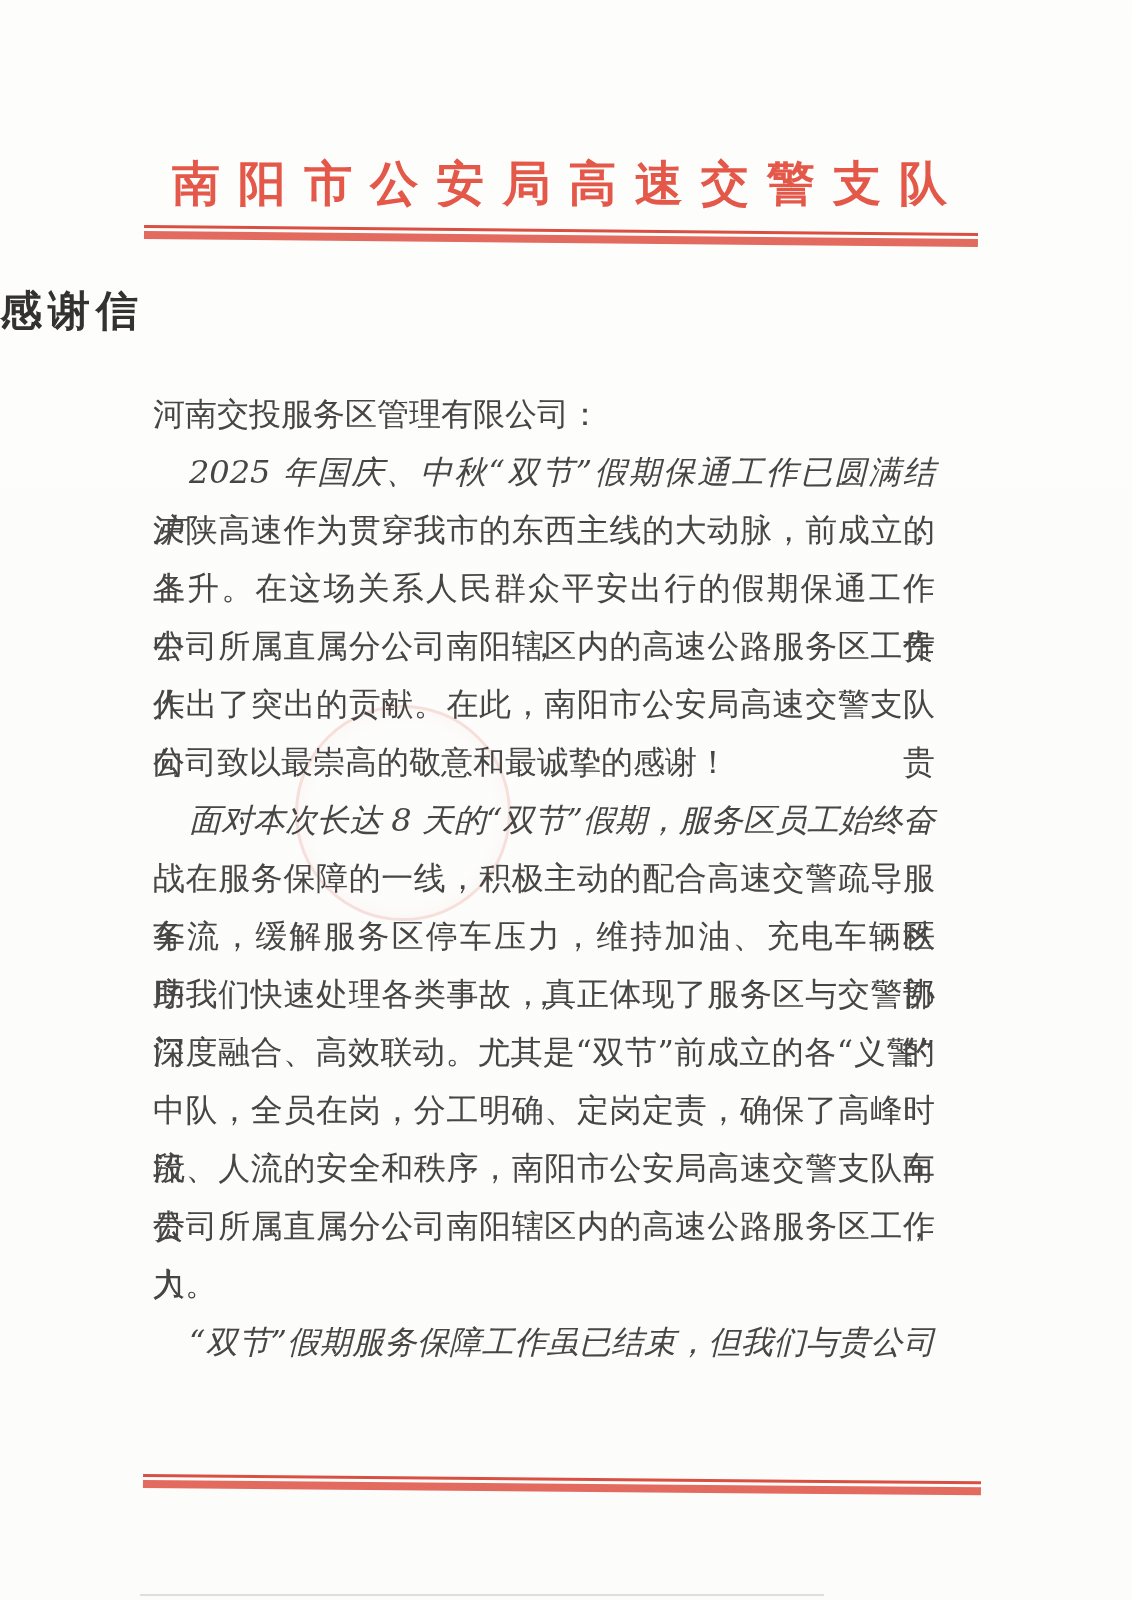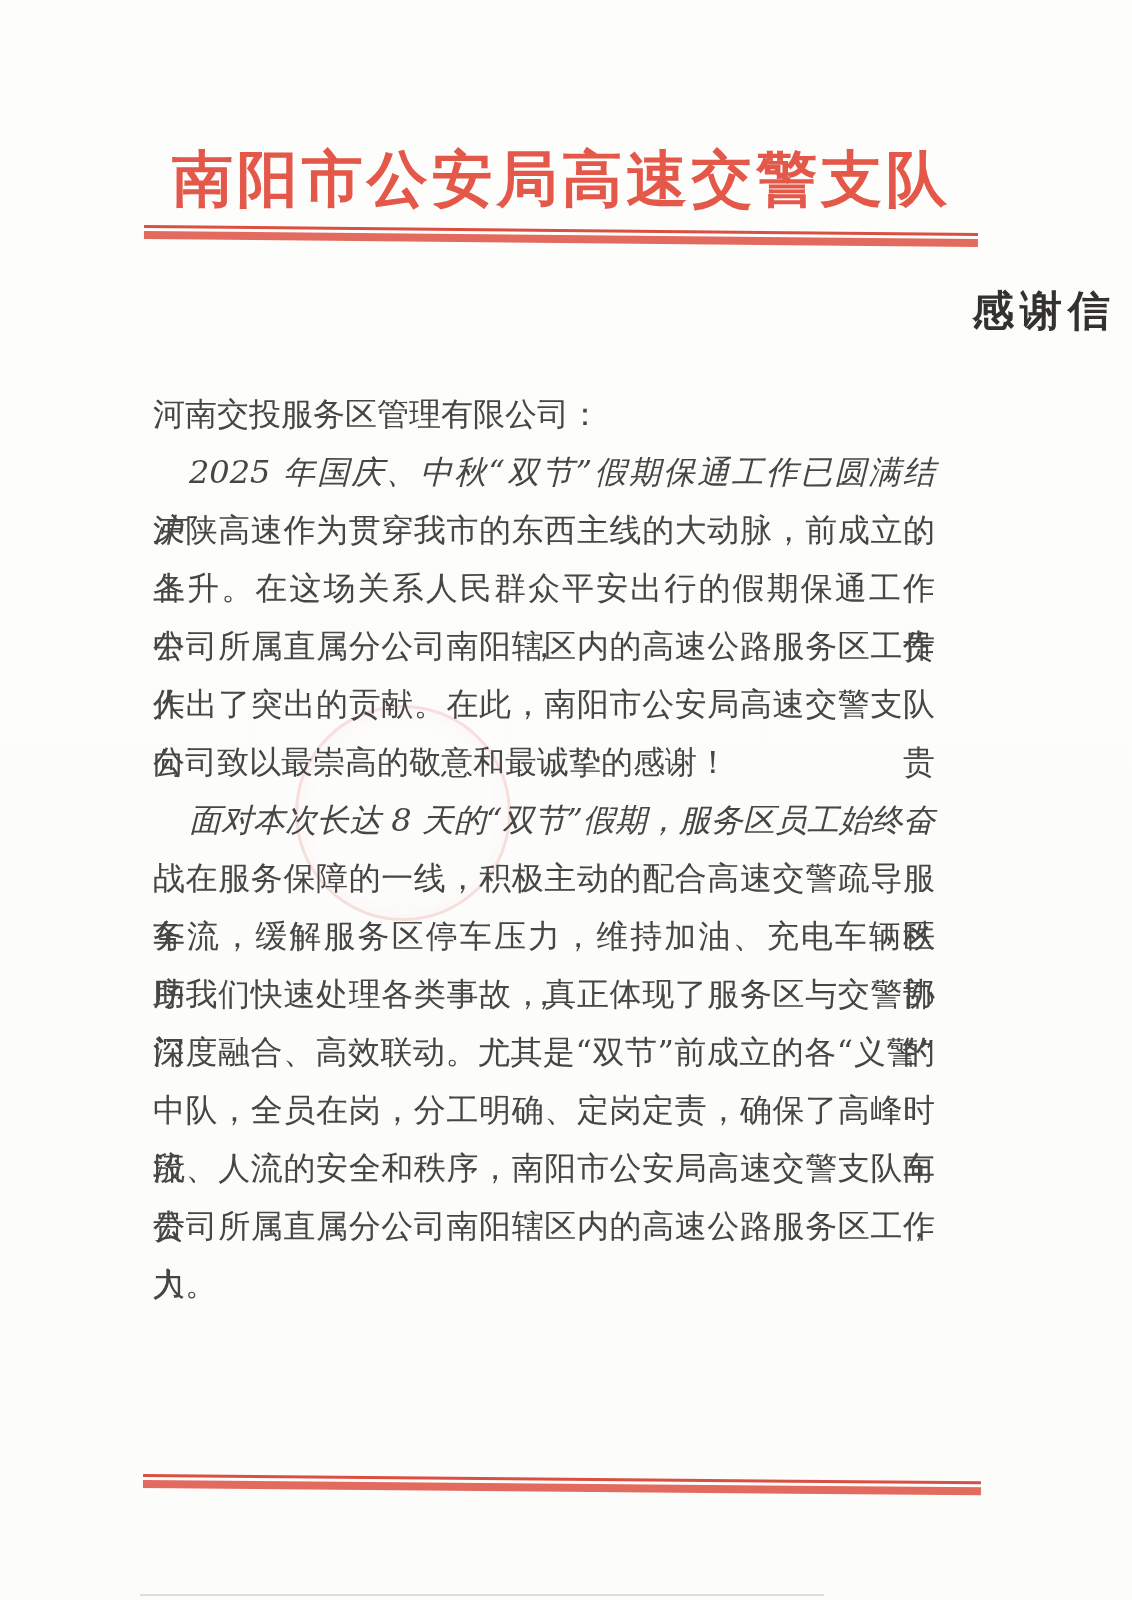--- a/index.html
+++ b/index.html
@@ -18,23 +18,23 @@
     position: absolute;
     inset: 0;
     background: linear-gradient(180deg, #fdfdfc 0%, #fcfcfa 100%);
   }
   
   .letterhead {
     position: absolute;
     top: 146px;
     left: 172px;
     width: 776px;
-    font-family: Liberation Mono, monospace;
+    font-family: Liberation Serif, serif;
     font-weight: bold;
-    font-size: 61px;
+    font-size: 48px;
     line-height: 76px;
     color: var(--accent-red, #e4584a);
     text-align: justify;
     text-align-last: justify;
     white-space: nowrap;
     letter-spacing: 1px;
   }
   
   .head-rule {
     position: absolute;
@@ -46,21 +46,21 @@
   }
   .head-rule .thin  { height: 3px; background: var(--rule-dark-red, #d94f42); }
   .head-rule .gap   { height: 3px; }
   .head-rule .thick { height: 8px; background: var(--rule-light-red, #e26a5e); }
   
   .letter-title {
     position: absolute;
     top: 283px;
     left: 0;
     width: 1116px;
-    text-align: right;
+    text-align: left;
     font-family: "DejaVu Serif", "Liberation Serif", serif;
     font-weight: bold;
     font-size: 42px;
     color: var(--title-text, #343230);
     letter-spacing: 6px;
   }
   
   .body-block {
     position: absolute;
     top: 385px;
@@ -145,20 +145,21 @@
     <div class="line">公司致以最崇高的敬意和最诚挚的感谢！</div>
     <div class="line full indent">面对本次长达 8 天的“双节”假期，服务区员工始终奋</div>
     <div class="line full">战在服务保障的一线，积极主动的配合高速交警疏导服务区</div>
     <div class="line full">车流，缓解服务区停车压力，维持加油、充电车辆秩序，协</div>
     <div class="line full">助我们快速处理各类事故，真正体现了服务区与交警部门的</div>
     <div class="line full">深度融合、高效联动。尤其是“双节”前成立的各“义警”</div>
     <div class="line full">中队，全员在岗，分工明确、定岗定责，确保了高峰时段车</div>
     <div class="line full">流、人流的安全和秩序，南阳市公安局高速交警支队向贵，</div>
     <div class="line full">公司所属直属分公司南阳辖区内的高速公路服务区工作人</div>
     <div class="line">力。</div>
+    <div class="line full indent">“双节”假期服务保障工作虽已结束，但我们与贵公司</div>
   </div>
 
   <div class="foot-rule">
     <div class="thin"></div>
     <div class="gap"></div>
     <div class="thick"></div>
   </div>
 
   <div class="scan-artifact"></div>
 

